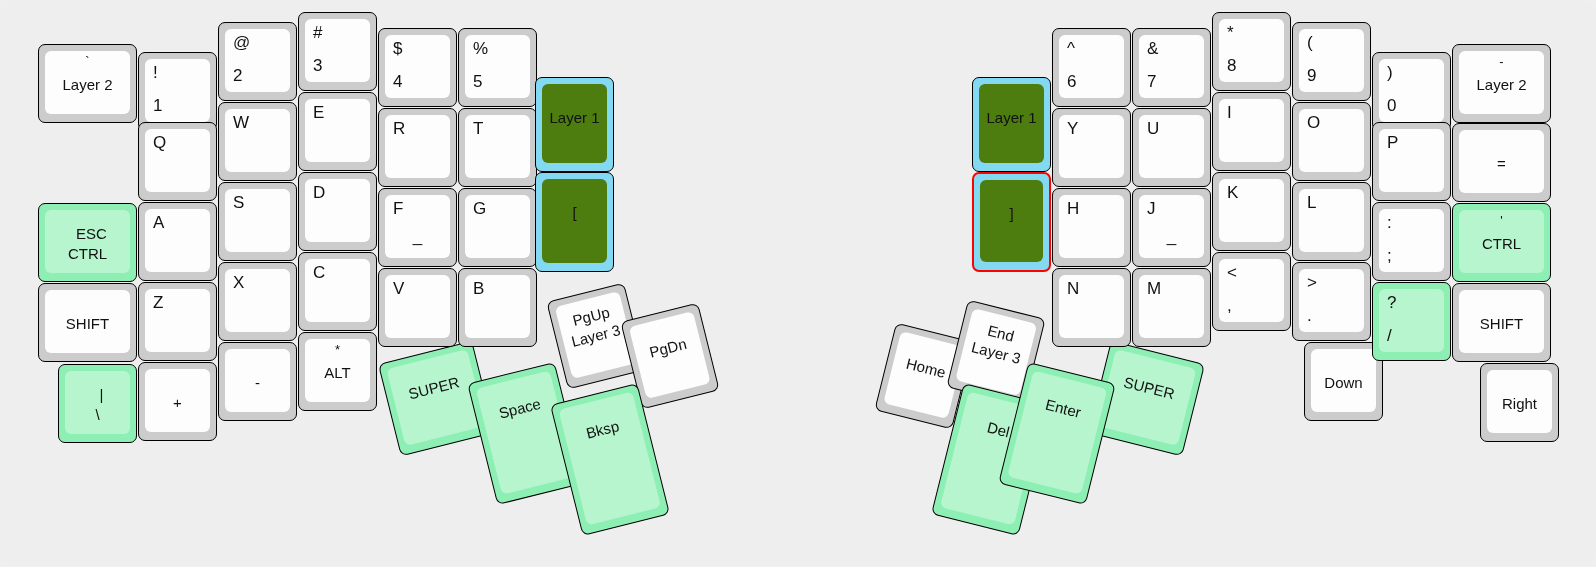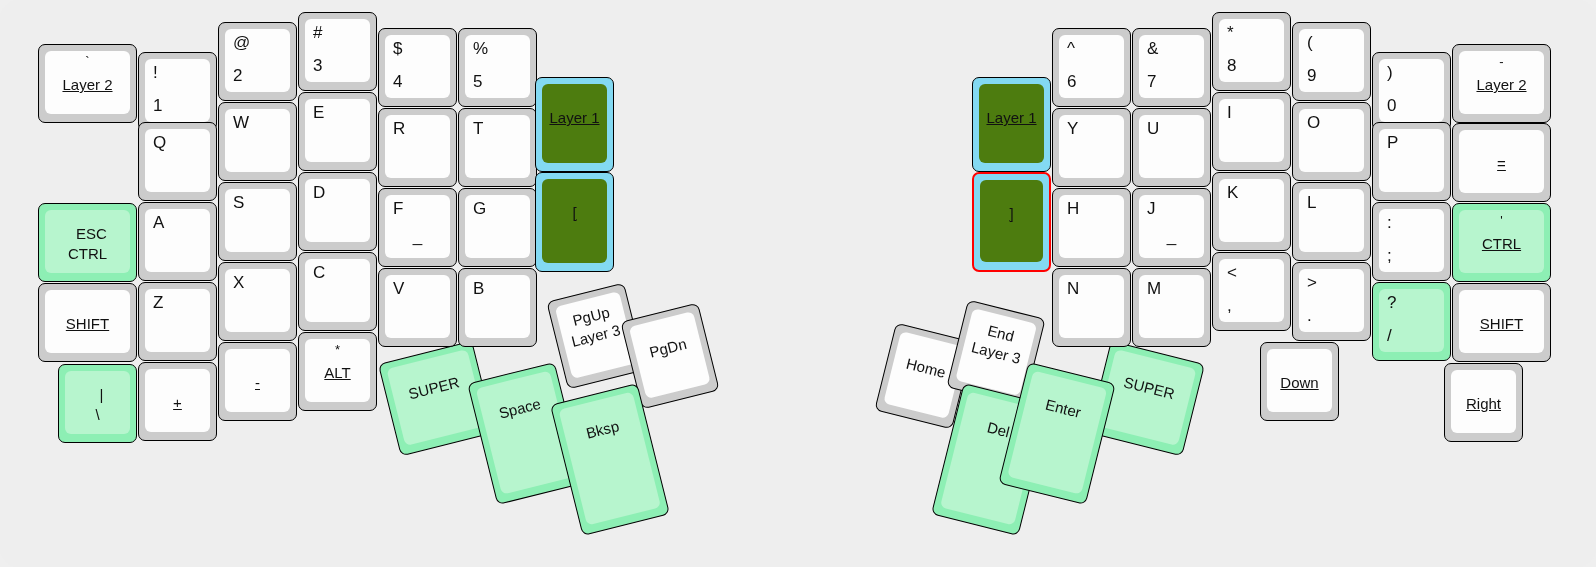--- a/index.html
+++ b/index.html
@@ -49,21 +49,21 @@
     pointer-events:none;
   }
   
   .lg.tl{left:8px;top:5px;font-size:17px;}
   
   .lg.bl{left:8px;top:38px;font-size:17px;}
   
   .lg.one{left:8px;top:5px;font-size:17px;}
   
   .lg.c{left:0;right:0;text-align:center;font-size:15px;}
-  .lg.c1{top:26px;text-decoration:underline;}
+  .lg.c1{top:26px;}
   .lg.c2{top:16px;margin-left:8px;}
   .lg.c2b{top:36px;}
   
   .lg.mark{left:0;right:0;text-align:center;font-size:13px;top:4px;}
   
   .lg.bump{left:0;right:0;text-align:center;font-size:17px;bottom:12px;color:#111;}
   
   .lg.t1{left:0;right:0;text-align:center;font-size:15px;top:22px;}
   .lg.t2a{left:0;right:0;text-align:center;font-size:15px;top:10px;}
   .lg.t2b{left:0;right:0;text-align:center;font-size:15px;top:30px;}
@@ -369,21 +369,21 @@
       <div class="cap">
         <div class="lg one">L</div>
       </div>
     </div>
     <div class="key" style="left: 1292px; top: 262px; width: 79px; height: 79px;">
       <div class="cap">
         <div class="lg tl">&gt;</div>
         <div class="lg bl">.</div>
       </div>
     </div>
-    <div class="key" style="left: 1260px; top: 342px; width: 79px; height: 79px;">
+    <div class="key" style="left: 1304px; top: 342px; width: 79px; height: 79px;">
       <div class="cap">
         <div class="lg c c1">Down</div>
       </div>
     </div>
     <div class="key" style="left: 1372px; top: 52px; width: 79px; height: 79px;">
       <div class="cap">
         <div class="lg tl">)</div>
         <div class="lg bl">0</div>
       </div>
     </div>
@@ -419,18 +419,18 @@
       <div class="cap">
         <div class="lg mark">'</div>
         <div class="lg c c1">CTRL</div>
       </div>
     </div>
     <div class="key" style="left: 1452px; top: 283px; width: 99px; height: 79px;">
       <div class="cap">
         <div class="lg c c1">SHIFT</div>
       </div>
     </div>
-    <div class="key" style="left: 1444px; top: 363px; width: 79px; height: 79px;">
+    <div class="key" style="left: 1480px; top: 363px; width: 79px; height: 79px;">
       <div class="cap">
         <div class="lg c c1">Right</div>
       </div>
     </div>
   </div>
 
 </body></html>

